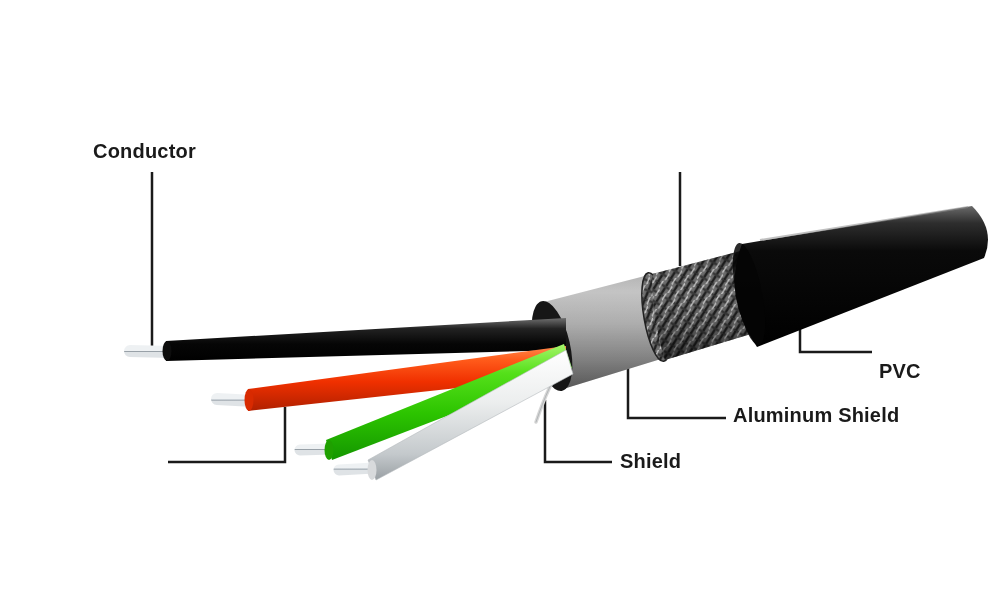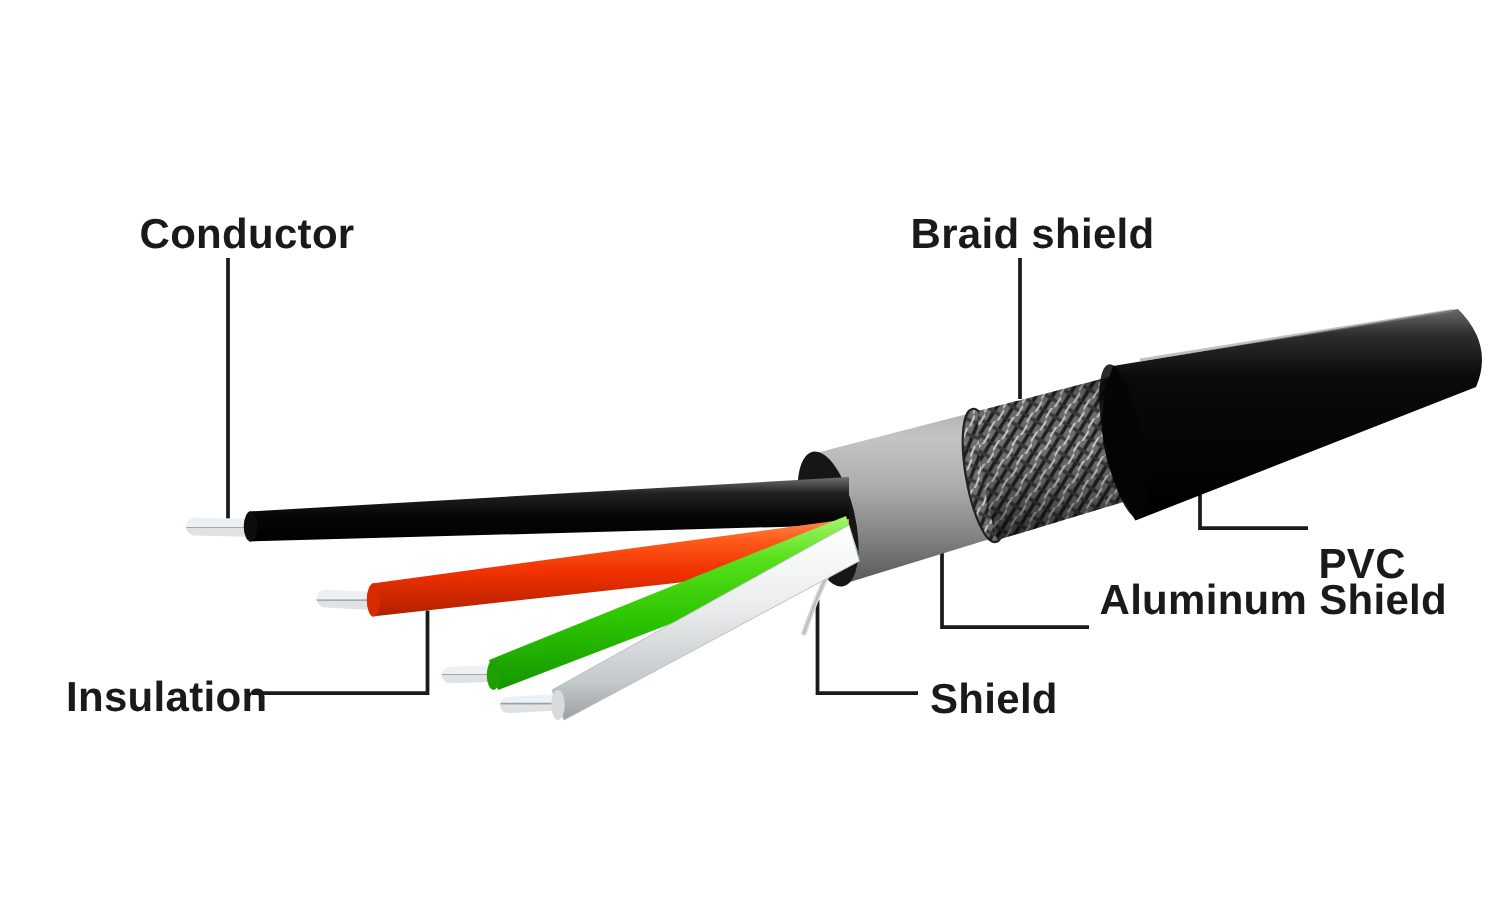--- a/index.html
+++ b/index.html
@@ -15,21 +15,21 @@
     background: #ffffff;
     overflow: hidden;
   }
   .stage svg {
     position: absolute;
     left: 0;
     top: 0;
   }
   .diagram-label {
     position: absolute;
-    font-size: 28px;
+    font-size: 20px;
     font-weight: 700;
     color: #1a1a1a;
     letter-spacing: 0.2px;
     white-space: nowrap;
     user-select: none;
   }
 </style>
 </head>
 <body>
 
@@ -154,23 +154,21 @@
 
     <g>
       <line x1="339" y1="470" x2="374" y2="468" stroke="url(#silverGrad)" stroke-width="11" stroke-linecap="round"></line>
       <polygon points="368,460 566,350 573,374 376,480" fill="url(#whiteWireGrad)" stroke="#b6bbbe" stroke-width="0.6"></polygon>
       <ellipse cx="372" cy="470" rx="4.5" ry="10" fill="#d8dadc"></ellipse>
     </g>
   </svg>
 
   <div class="diagram-label" style="left:93px;  top:140px;">Conductor</div>
 
-  <div class="diagram-label" style="left:607px; top:140px;">Braid shield</div>
 
   <div class="diagram-label" style="left:879px; top:360px;">PVC</div>
 
-  <div class="diagram-label" style="left:733px; top:384px;">Aluminum Shield</div>
+  <div class="diagram-label" style="left:733px; top:404px;">Aluminum Shield</div>
 
   <div class="diagram-label" style="left:620px; top:450px;">Shield</div>
 
-  <div class="diagram-label" style="left:44px;  top:449px;">Insulation</div>
 
 </div>
 
 </body></html>

